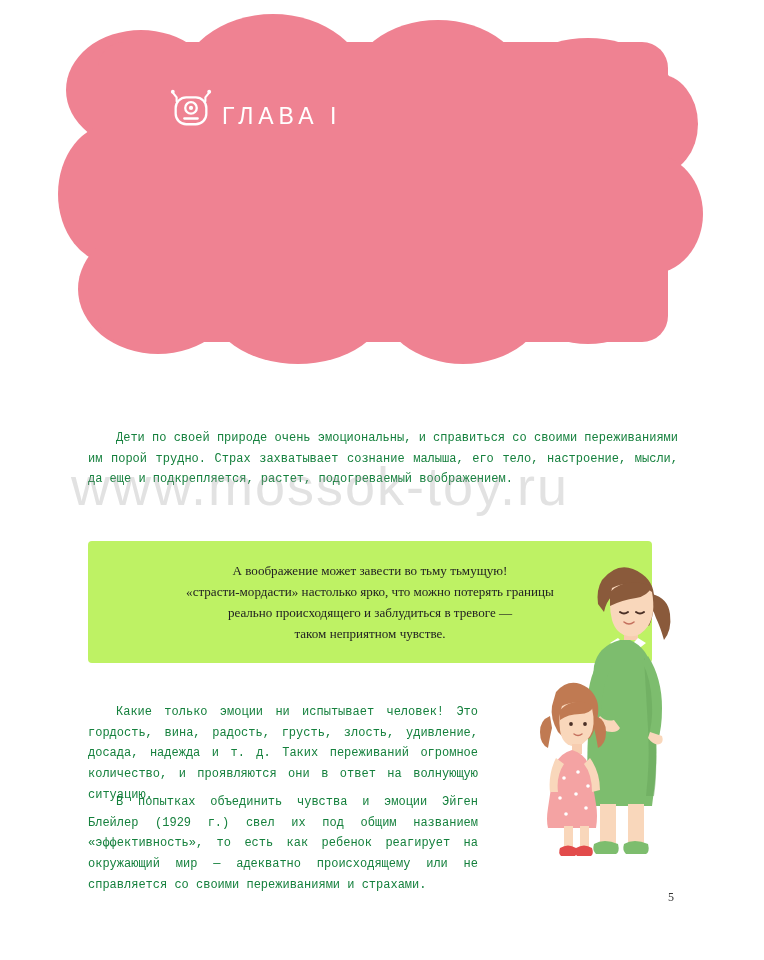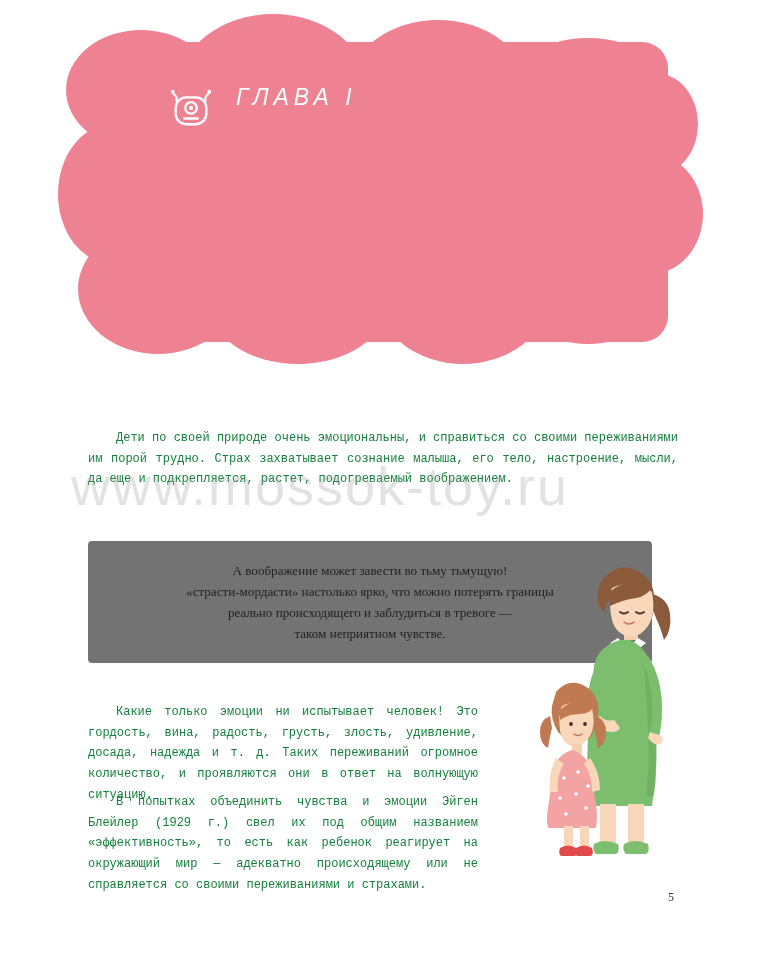--- a/index.html
+++ b/index.html
@@ -59,24 +59,23 @@
 
   .banner-content {
     position: absolute;
     left: 110px;
     top: 70px;
     width: 470px;
     z-index: 5;
   }
   .chapter-row {
     display: flex;
-    align-items: flex-start;
-    gap: 22px;
+    align-items: flex-end;
+    gap: 8px;
     margin-bottom: 40px;
-    font-style: italic;
   }
   .monster-icon {
     width: 46px;
     height: 46px;
     display: block;
   }
   .chapter-label {
     color: #ffffff;
     font-size: 23px;
     letter-spacing: 5px;
@@ -134,21 +133,21 @@
     text-indent: 28px;
   }
 
   
   .callout {
     position: absolute;
     left: 88px;
     top: 541px;
     width: 564px;
     height: 122px;
-    background: #737373;
+    background: #bef264;
     border-radius: 4px;
     box-sizing: border-box;
     padding: 16px 20px;
     display: flex;
     flex-direction: column;
     justify-content: center;
     align-items: center;
   }
   .callout p {
     margin: 0;

